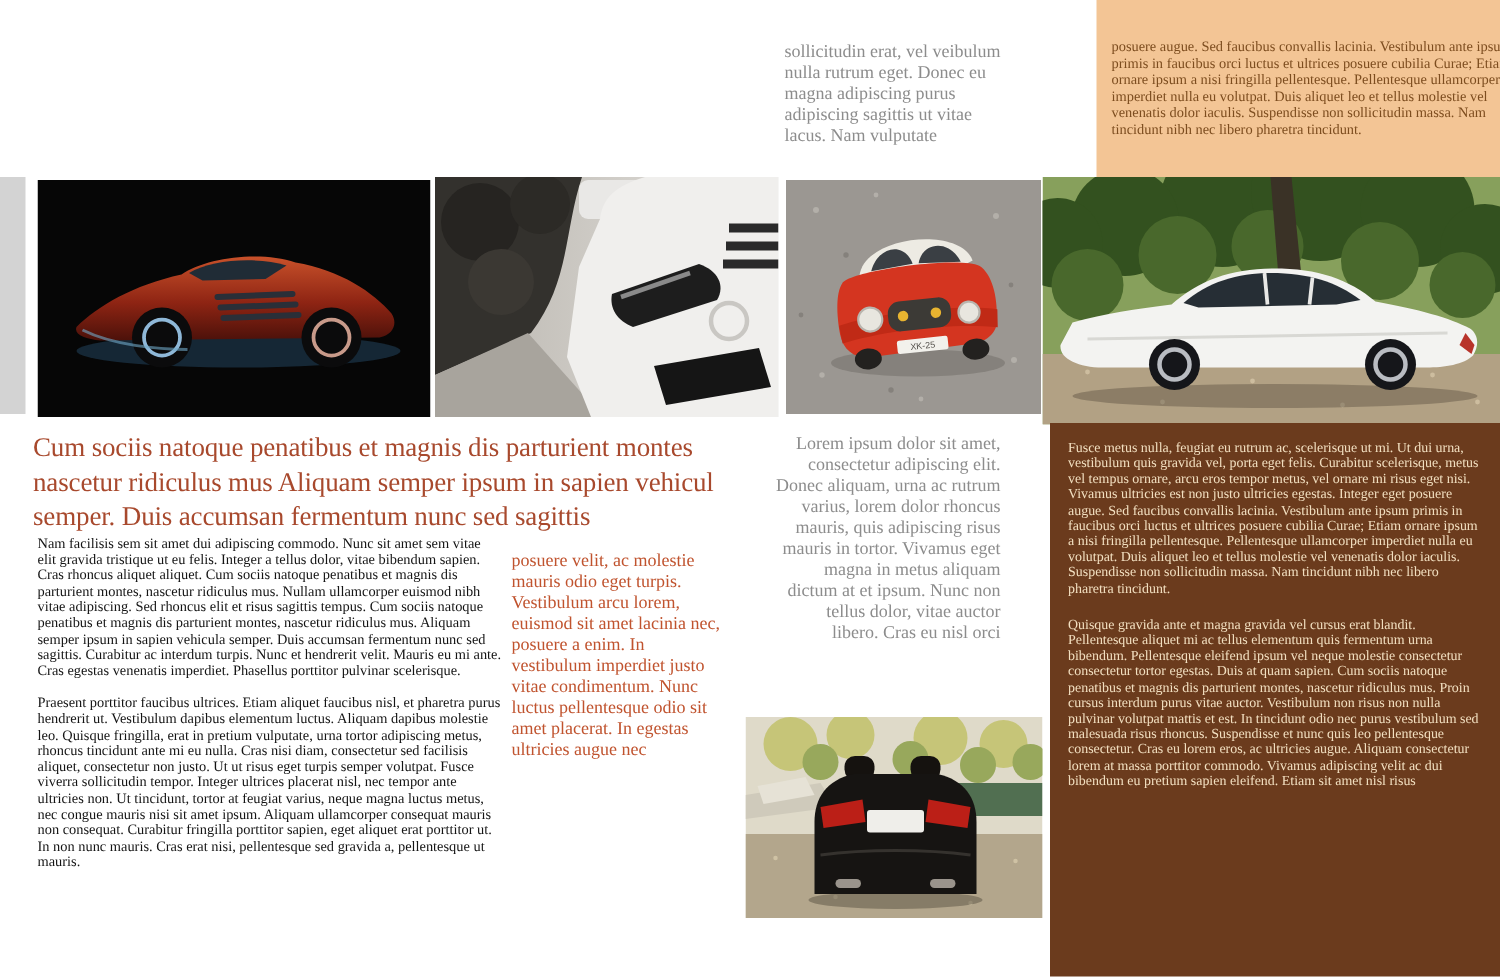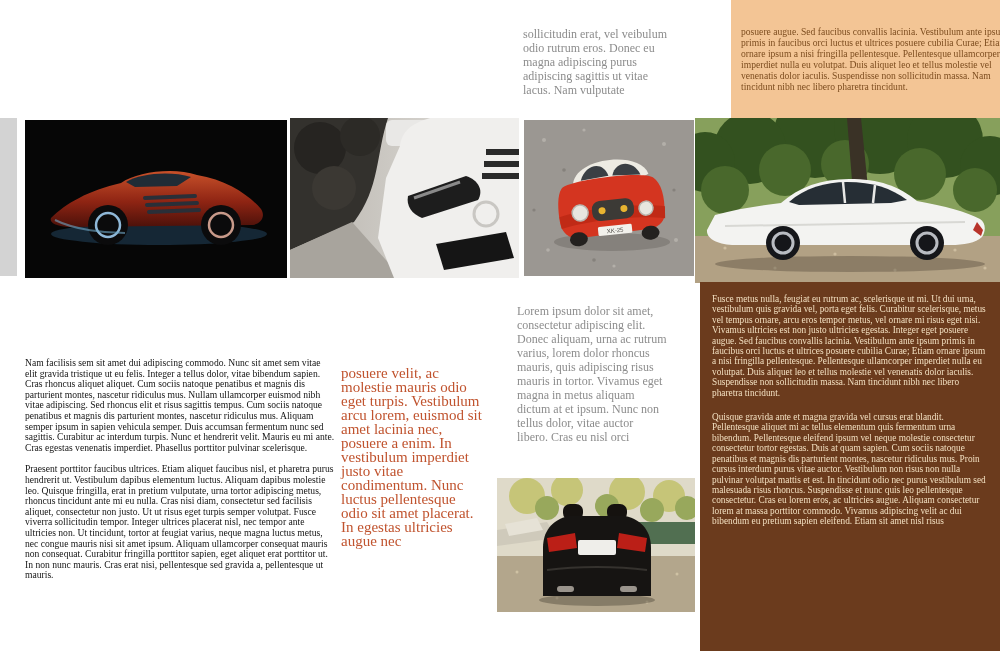--- a/index.html
+++ b/index.html
@@ -1,41 +1,41 @@
 <!DOCTYPE html>
 <html><head>
 <meta charset="utf-8">
 <style>
   html,body{margin:0;padding:0;background:#ffffff;}
   .page{position:relative;width:1000px;height:652px;background:#ffffff;overflow:hidden;
         font-family:"Liberation Serif", serif;}
   .abs{position:absolute;}
   .headline{color:#a8492d;font-weight:normal;margin:0;font-size:18px;line-height:23px;letter-spacing:-0.1px;}
   .graycol{color:#8c8c8c;font-size:12px;line-height:14px;}
-  .orangecol{color:#c0532e;font-size:15px;line-height:14px;}
+  .orangecol{color:#c0532e;font-size:12px;line-height:14px;}
   .bodycol{color:#141414;font-size:9.6px;line-height:10.6px;}
   .bodycol p{margin:0 0 11px 0;}
   .peach{background:#f3c595;}
   .peach p{margin:0;color:#7d4d1f;font-size:9.6px;line-height:11px;}
   .sidebar{background:#6b3b1d;color:#f2dfc0;}
   .sidebar p{margin:0 0 14px 0;font-size:9.3px;line-height:10.4px;}
   .leftbar{background:#d3d3d3;}
   .photo{display:block;}
   .company{text-align:center;color:#ffffff;}
   .company .name{font-family:"Liberation Sans", sans-serif;font-weight:bold;font-size:17px;letter-spacing:0.5px;}
   .company .rule{height:1px;background:#d9c9ae;margin:6px auto 4px auto;width:140px;}
   .company .site{font-size:11.5px;color:#f5ead2;}
 </style>
 </head>
 <body>
 
 <div class="page">
 
 
-  <div class="abs graycol" style="left:523px;top:27px;width:152px;">sollicitudin erat, vel veibulum odio rutrum eros. Donec eu magna adipiscing purus adipiscing sagittis ut vitae lacus. Nam vulputate</div>
+  <div class="abs graycol" style="left:523px;top:27px;width:152px;">sollicitudin erat, vel veibulum nulla rutrum eget. Donec eu magna adipiscing purus adipiscing sagittis ut vitae lacus. Nam vulputate</div>
 
   <div class="abs peach" style="left:731px;top:0;width:300px;height:118px;">
     <p style="padding:26px 12px 0 10px;">posuere augue. Sed faucibus convallis lacinia. Vestibulum ante ipsum primis in faucibus orci luctus et ultrices posuere cubilia Curae; Etiam ornare ipsum a nisi fringilla pellentesque. Pellentesque ullamcorper imperdiet nulla eu volutpat. Duis aliquet leo et tellus molestie vel venenatis dolor iaculis. Suspendisse non sollicitudin massa. Nam tincidunt nibh nec libero pharetra tincidunt.</p>
   </div>
 
   <div class="abs leftbar" style="left:0;top:118px;width:17px;height:158px;"></div>
 
   <svg class="abs photo" style="left:25px;top:120px;" width="262" height="158" viewBox="0 0 262 158">
     <defs>
       <linearGradient id="redbody" x1="0" y1="0" x2="0" y2="1">
@@ -146,29 +146,30 @@
     <path d="M94,84 C110,70 130,64 152,64 C178,64 196,70 212,82 L196,85 L104,87 Z" fill="#262e35"></path>
     <path d="M148,64 L150,85 M180,67 L178,85" stroke="#e8e8e6" stroke-width="2.5" fill="none"></path>
     <path d="M30,108 L270,104" stroke="#d8d8d4" stroke-width="2" fill="none"></path>
     <path d="M282,104 L288,112 L286,118 L278,112 Z" fill="#b8332a"></path>
     <circle cx="88" cy="125" r="17" fill="#15161a"></circle>
     <circle cx="88" cy="125" r="10" fill="none" stroke="#b9bcc2" stroke-width="3"></circle>
     <circle cx="232" cy="125" r="17" fill="#15161a"></circle>
     <circle cx="232" cy="125" r="10" fill="none" stroke="#b9bcc2" stroke-width="3"></circle>
   </svg>
 
+  <h2 class="abs headline" style="left:22px;top:287px;width:498px;">Cum sociis natoque penatibus et magnis dis parturient montes nascetur ridiculus mus Aliquam semper ipsum in sapien vehicul semper. Duis accumsan fermentum nunc sed sagittis</h2>
 
   <div class="abs bodycol" style="left:25px;top:358px;width:310px;">
     <p>Nam facilisis sem sit amet dui adipiscing commodo. Nunc sit amet sem vitae elit gravida tristique ut eu felis. Integer a tellus dolor, vitae bibendum sapien. Cras rhoncus aliquet aliquet. Cum sociis natoque penatibus et magnis dis parturient montes, nascetur ridiculus mus. Nullam ullamcorper euismod nibh vitae adipiscing. Sed rhoncus elit et risus sagittis tempus. Cum sociis natoque penatibus et magnis dis parturient montes, nascetur ridiculus mus. Aliquam semper ipsum in sapien vehicula semper. Duis accumsan fermentum nunc sed sagittis. Curabitur ac interdum turpis. Nunc et hendrerit velit. Mauris eu mi ante. Cras egestas venenatis imperdiet. Phasellus porttitor pulvinar scelerisque.</p>
     <p>Praesent porttitor faucibus ultrices. Etiam aliquet faucibus nisl, et pharetra purus hendrerit ut. Vestibulum dapibus elementum luctus. Aliquam dapibus molestie leo. Quisque fringilla, erat in pretium vulputate, urna tortor adipiscing metus, rhoncus tincidunt ante mi eu nulla. Cras nisi diam, consectetur sed facilisis aliquet, consectetur non justo. Ut ut risus eget turpis semper volutpat. Fusce viverra sollicitudin tempor. Integer ultrices placerat nisl, nec tempor ante ultricies non. Ut tincidunt, tortor at feugiat varius, neque magna luctus metus, nec congue mauris nisi sit amet ipsum. Aliquam ullamcorper consequat mauris non consequat. Curabitur fringilla porttitor sapien, eget aliquet erat porttitor ut. In non nunc mauris. Cras erat nisi, pellentesque sed gravida a, pellentesque ut mauris.</p>
   </div>
 
   <div class="abs orangecol" style="left:341px;top:366px;width:142px;">posuere velit, ac molestie mauris odio eget turpis. Vestibulum arcu lorem, euismod sit amet lacinia nec, posuere a enim. In vestibulum imperdiet justo vitae condimentum. Nunc luctus pellentesque odio sit amet placerat. In egestas ultricies augue nec</div>
 
-  <div class="abs graycol" style="left:517px;top:304px;width:150px;">Lorem ipsum dolor sit amet, consectetur adipiscing elit. Donec aliquam, urna ac rutrum varius, lorem dolor rhoncus mauris, quis adipiscing risus mauris in tortor. Vivamus eget magna in metus aliquam dictum at et ipsum. Nunc non tellus dolor, vitae auctor libero. Cras eu nisl orci</div>
+  <div class="abs graycol" style="left:517px;top:288px;width:150px;text-align:right;">Lorem ipsum dolor sit amet, consectetur adipiscing elit. Donec aliquam, urna ac rutrum varius, lorem dolor rhoncus mauris, quis adipiscing risus mauris in tortor. Vivamus eget magna in metus aliquam dictum at et ipsum. Nunc non tellus dolor, vitae auctor libero. Cras eu nisl orci</div>
 
   <svg class="abs photo" style="left:497px;top:478px;" width="198" height="134" viewBox="0 0 198 134">
     <rect width="198" height="134" fill="#dfdac9"></rect>
     <g fill="#c6c578">
         <circle cx="30" cy="18" r="18"></circle>
         <circle cx="70" cy="12" r="16"></circle>
         <circle cx="130" cy="14" r="18"></circle>
         <circle cx="172" cy="18" r="16"></circle>
       </g>
     <g fill="#98a85c">

